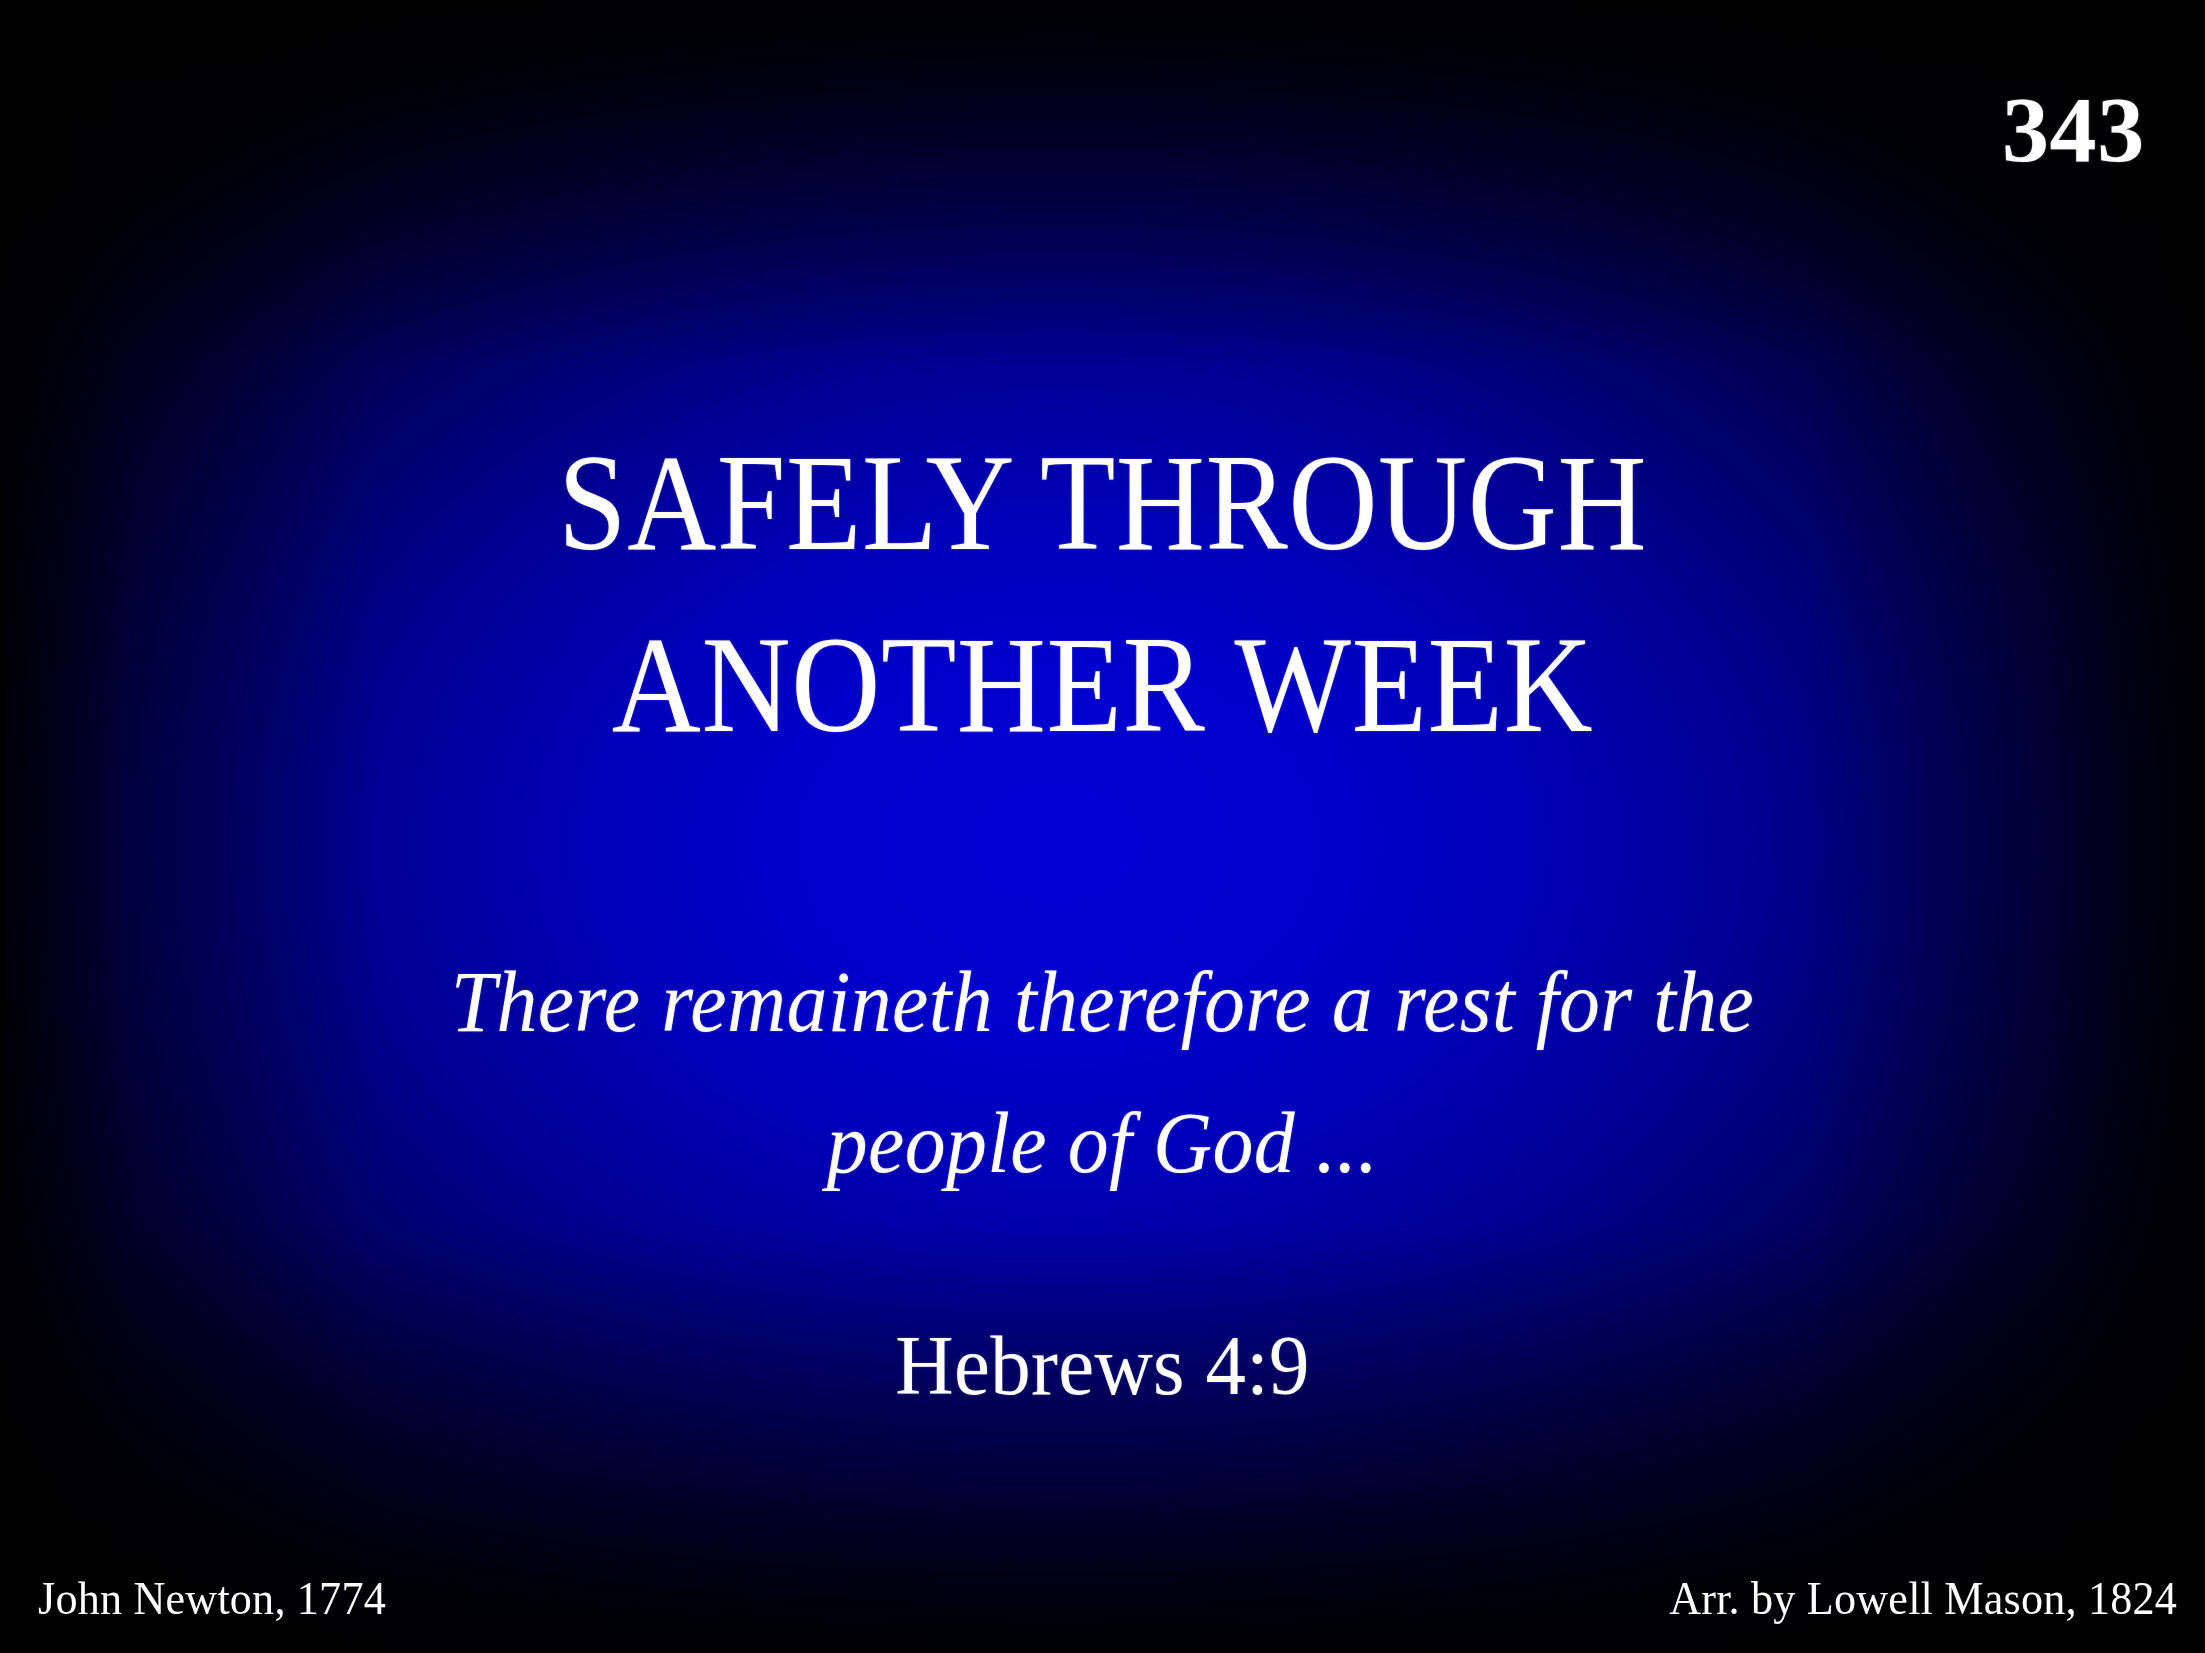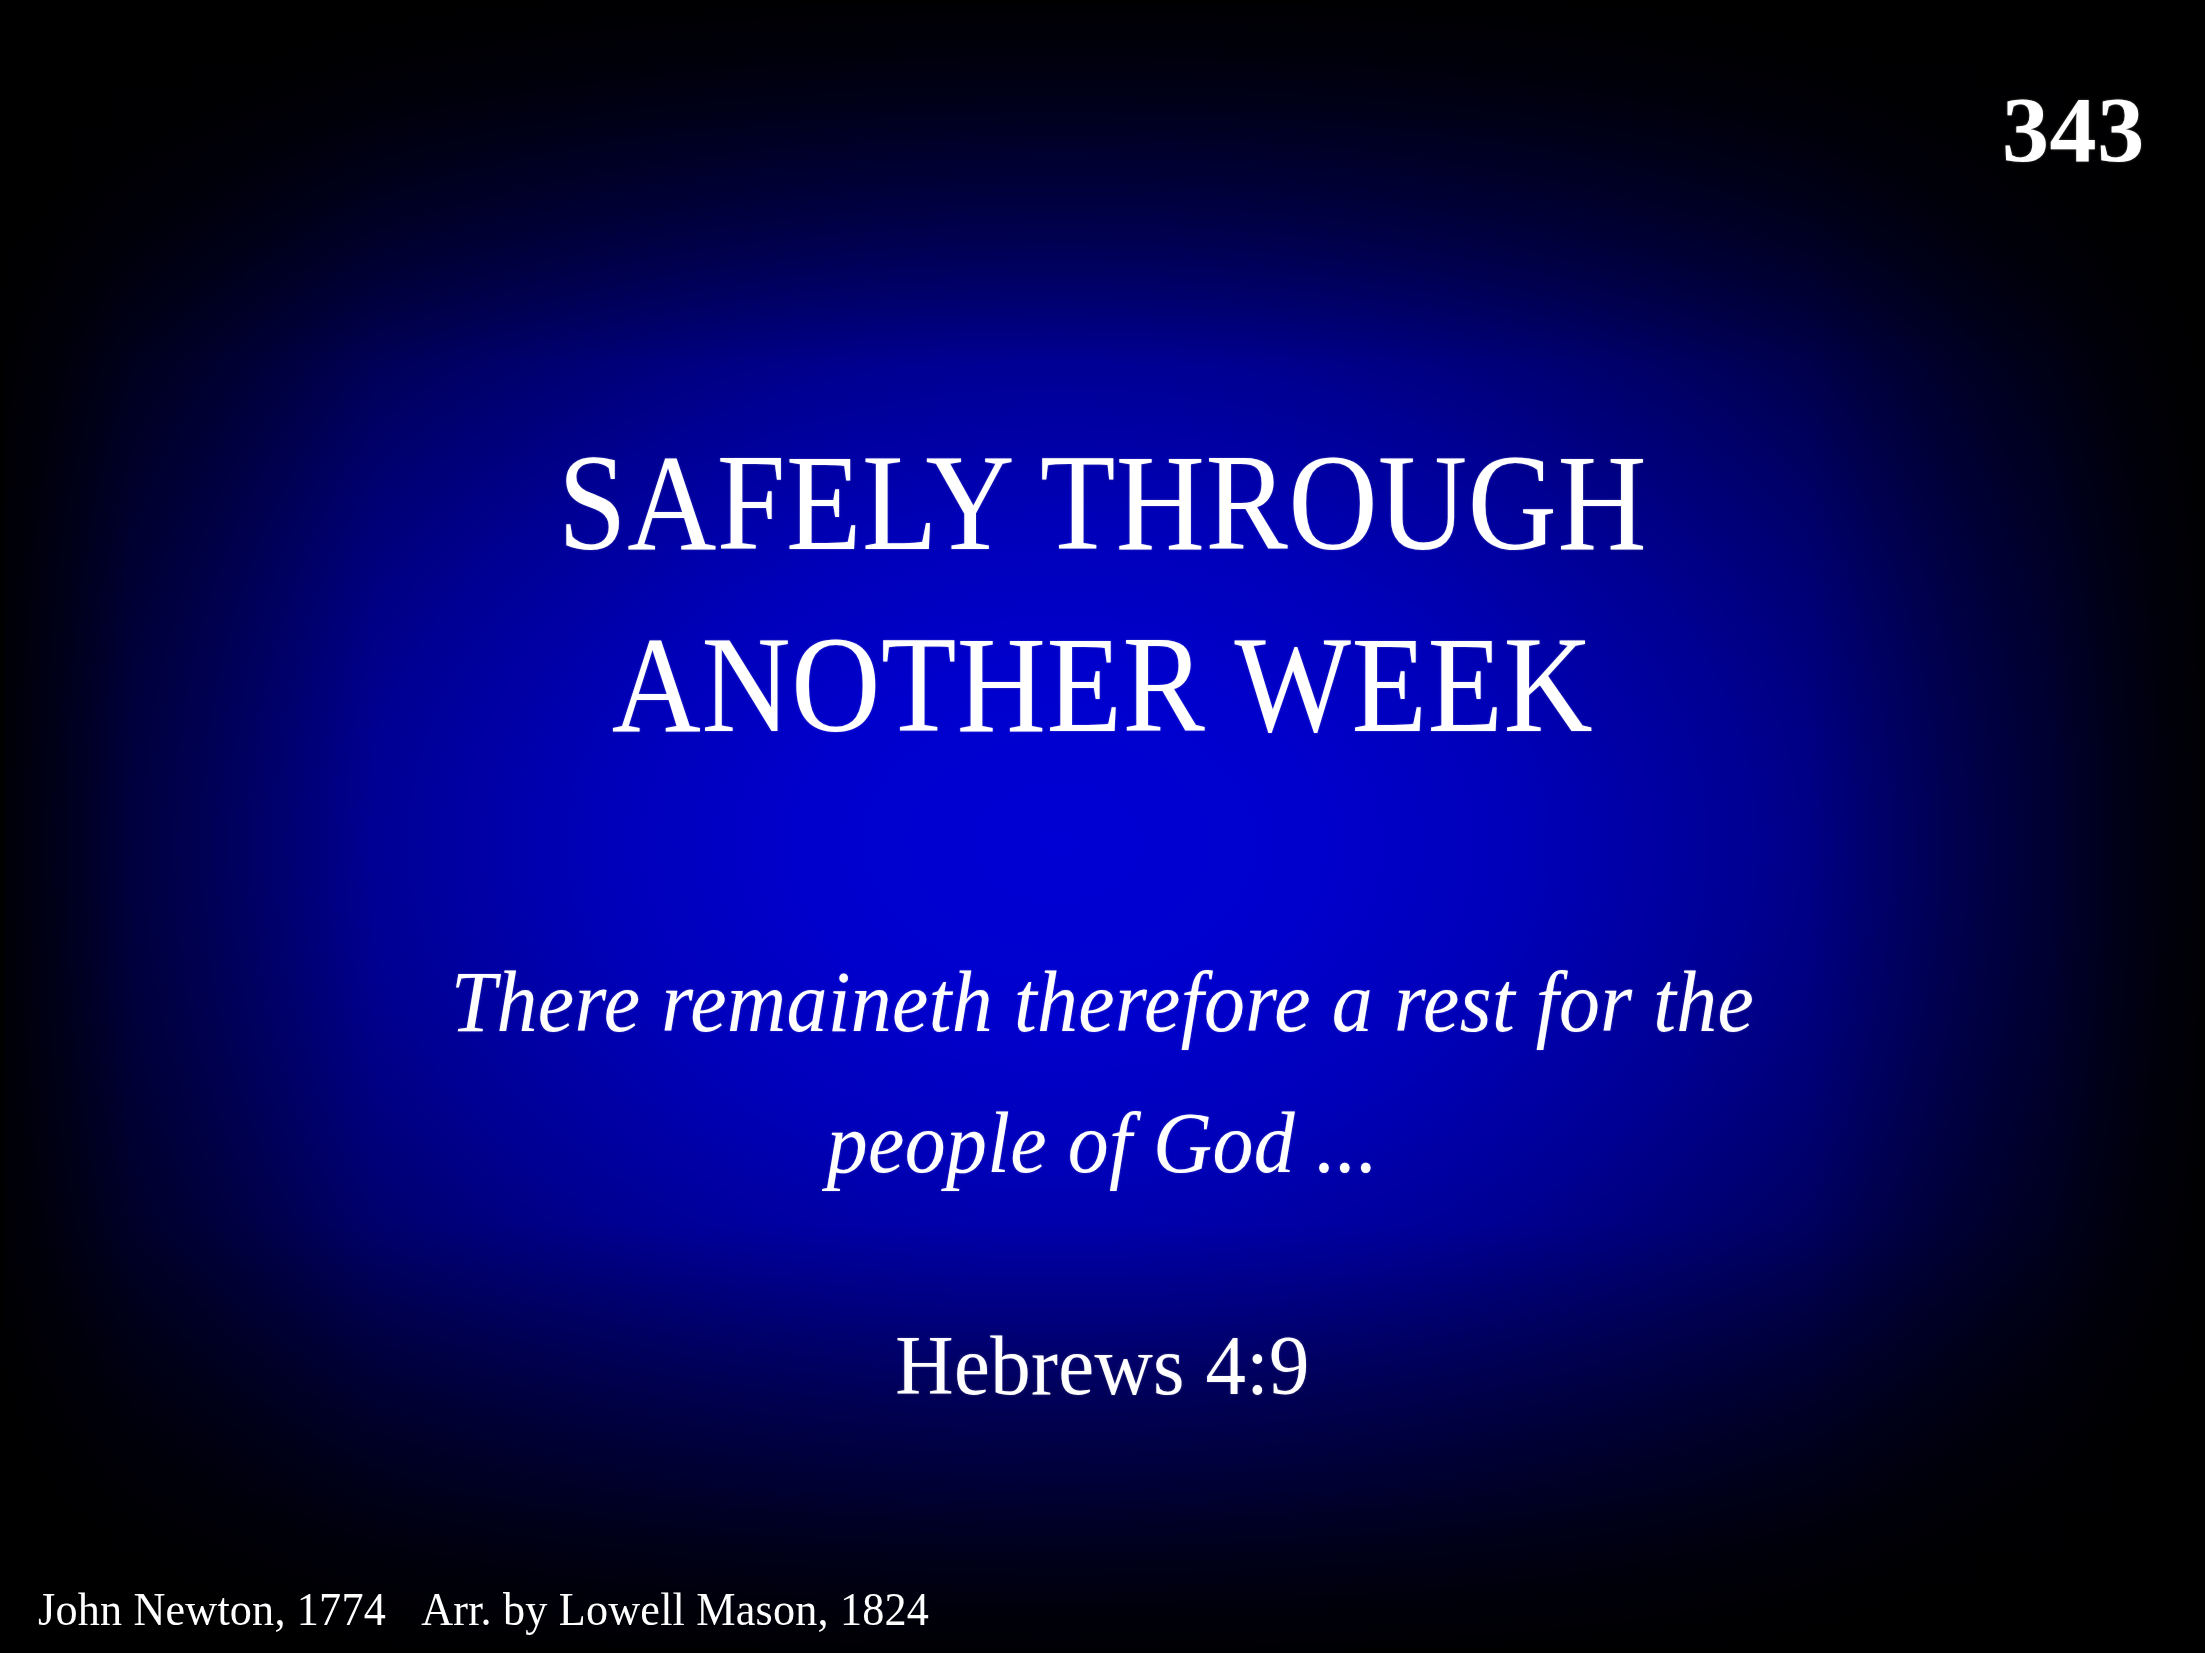--- a/index.html
+++ b/index.html
@@ -118,23 +118,23 @@
     letter-spacing: 0.4px;
     transform: scaleX(0.95);
     text-shadow: 0 0 2.2px rgba(255,255,255,0.28);
   }
 
   
   #footer {
     position: absolute;
     left: 38px;
     right: 28px;
-    bottom: 20px;
+    bottom: 31px;
     display: flex;
-    justify-content: flex-start;
+    justify-content: space-between;
     align-items: flex-end;
   }
 
   #footer .credit {
     font-size: 46px;
     line-height: 1.05;
     letter-spacing: 0.2px;
     white-space: nowrap;
     transform: scaleX(0.96);
   }

